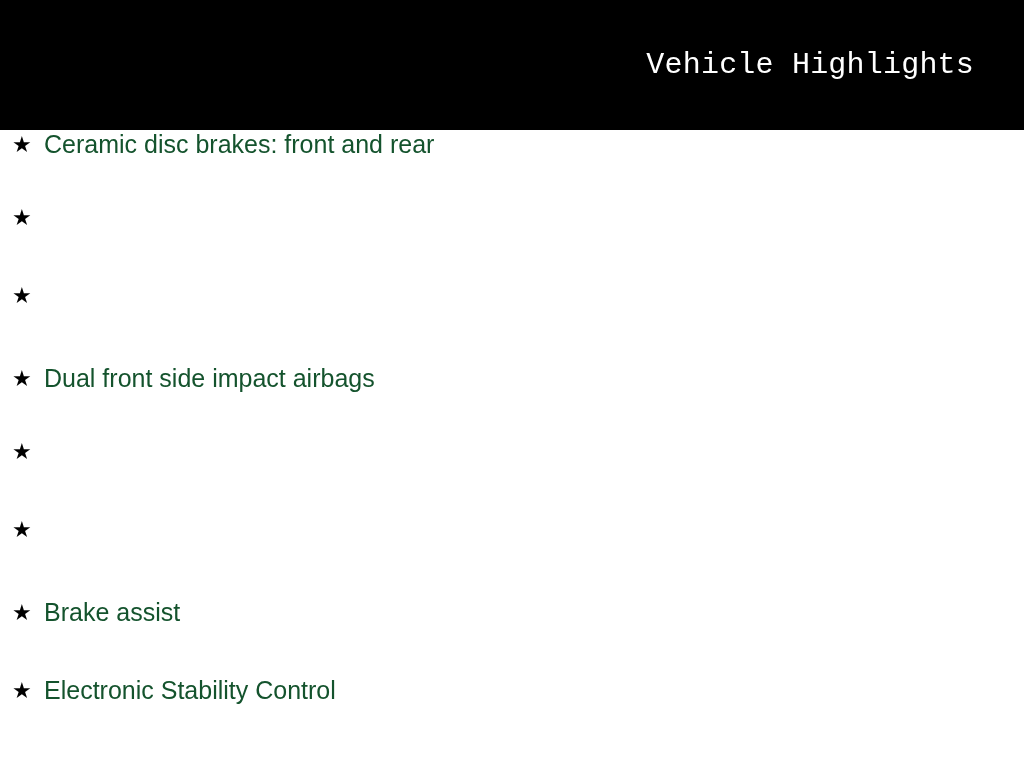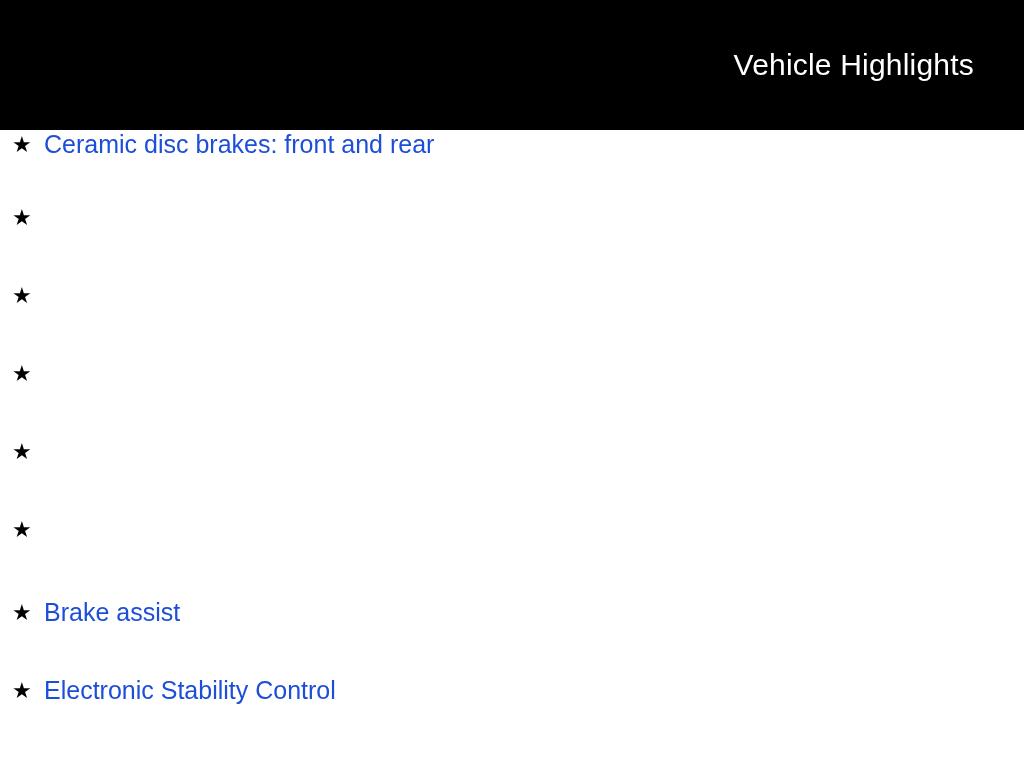--- a/index.html
+++ b/index.html
@@ -29,20 +29,21 @@
   }
   .header-title {
     position: absolute;
     right: 50px;
     top: 48px;
     color: #ffffff;
     font-size: 30px;
     font-weight: 400;
     letter-spacing: 0.2px;
     white-space: nowrap;
+    font-family: Liberation Mono, monospace;
   }
   .list {
     position: absolute;
     left: 0;
     top: 130px;
     width: 1024px;
   }
   .list-item {
     display: flex;
     align-items: baseline;
@@ -53,21 +54,21 @@
     width: 32px;
     flex: 0 0 32px;
     color: #000000;
     font-size: 22px;
     line-height: 1;
     text-align: left;
     position: relative;
     top: -1px;
   }
   .item-label {
-    color: #1d4ed8;
+    color: #14532d;
     font-size: 25px;
     font-weight: 400;
     white-space: nowrap;
   }
 </style>
 </head>
 <body>
 
 <div class="slide">
 
@@ -84,20 +85,21 @@
     <div class="list-item">
       <span class="bullet">★</span>
     </div>
 
     <div class="list-item">
       <span class="bullet">★</span>
     </div>
 
     <div class="list-item">
       <span class="bullet">★</span>
+      <span class="item-label">Dual front side impact airbags</span>
     </div>
 
     <div class="list-item">
       <span class="bullet">★</span>
     </div>
 
     <div class="list-item">
       <span class="bullet">★</span>
     </div>
 

